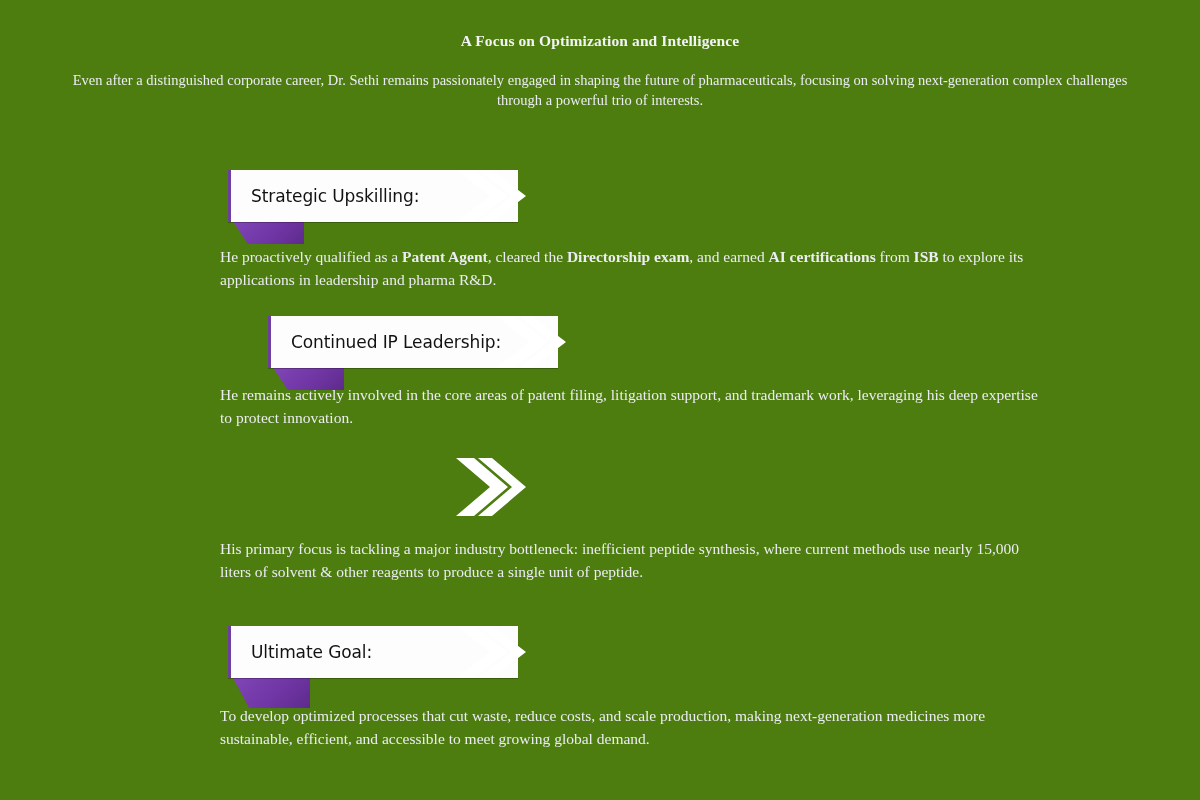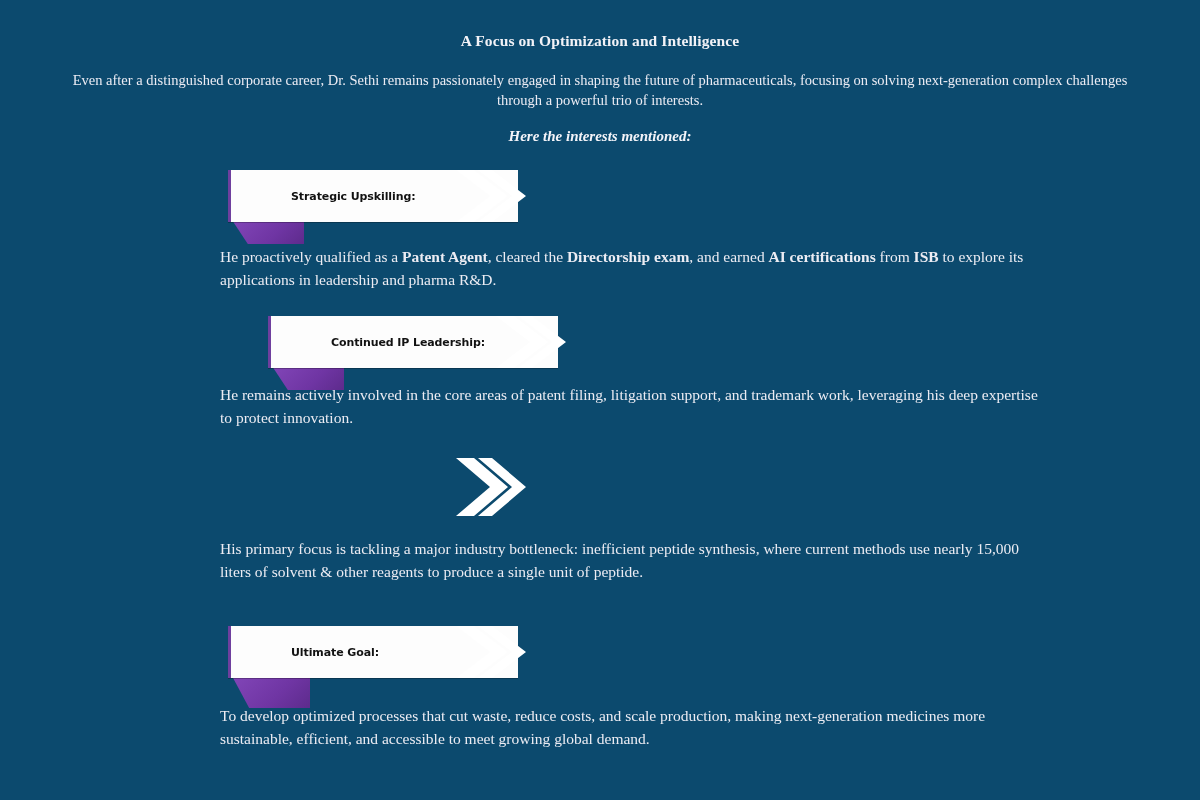--- a/index.html
+++ b/index.html
@@ -11,21 +11,21 @@
     height: 800px;
     background: #2a2a5e;
     font-family: "Liberation Serif", serif;
     overflow: hidden;
     position: relative;
   }
   .page {
     position: relative;
     width: 1200px;
     height: 800px;
-    background: #0c4a6e;
+    background: #4d7c0f;
   }
 
   
   .doc-title {
     position: absolute;
     top: 32px;
     left: 0;
     width: 1200px;
     text-align: center;
     color: #f2f2f7;
@@ -97,24 +97,24 @@
     display: flex;
     align-items: center;
     box-shadow: 0 1px 0 rgba(0,0,0,0.25);
   }
   .banner.two-line {
     min-height: 58px;
   }
   .banner-label {
     color: #121212;
     font-family: "DejaVu Sans", sans-serif;
-    font-weight: bold;
-    font-size: 11px;
+    font-weight: normal;
+    font-size: 17px;
     line-height: 17px;
-    padding: 8px 10px 8px 60px;
+    padding: 8px 10px 8px 20px;
     letter-spacing: -0.1px;
     white-space: pre-line;
   }
 
   
   .chevrons {
     position: absolute;
     left: 228px;
     z-index: 4;
     display: flex;
@@ -138,21 +138,20 @@
 </style>
 </head>
 <body>
 
 <div class="page">
 
   <div class="doc-title">A Focus on Optimization and Intelligence</div>
 
   <div class="intro">Even after a distinguished corporate career, Dr. Sethi remains passionately engaged in shaping the future of pharmaceuticals, focusing on solving next-generation complex challenges through a powerful trio of interests.</div>
 
-  <div class="subhead">Here the interests mentioned:</div>
 
   <div class="section" style="top:170px;">
     <div class="banner-wrap">
       <div class="fold"></div>
       <div class="banner">
         <div class="banner-label">Strategic Upskilling:</div>
       </div>
     </div>
     <div class="chevrons" style="top:0px;height:52px;">
       <svg class="chev" width="300" height="52" viewBox="0 0 300 52">

